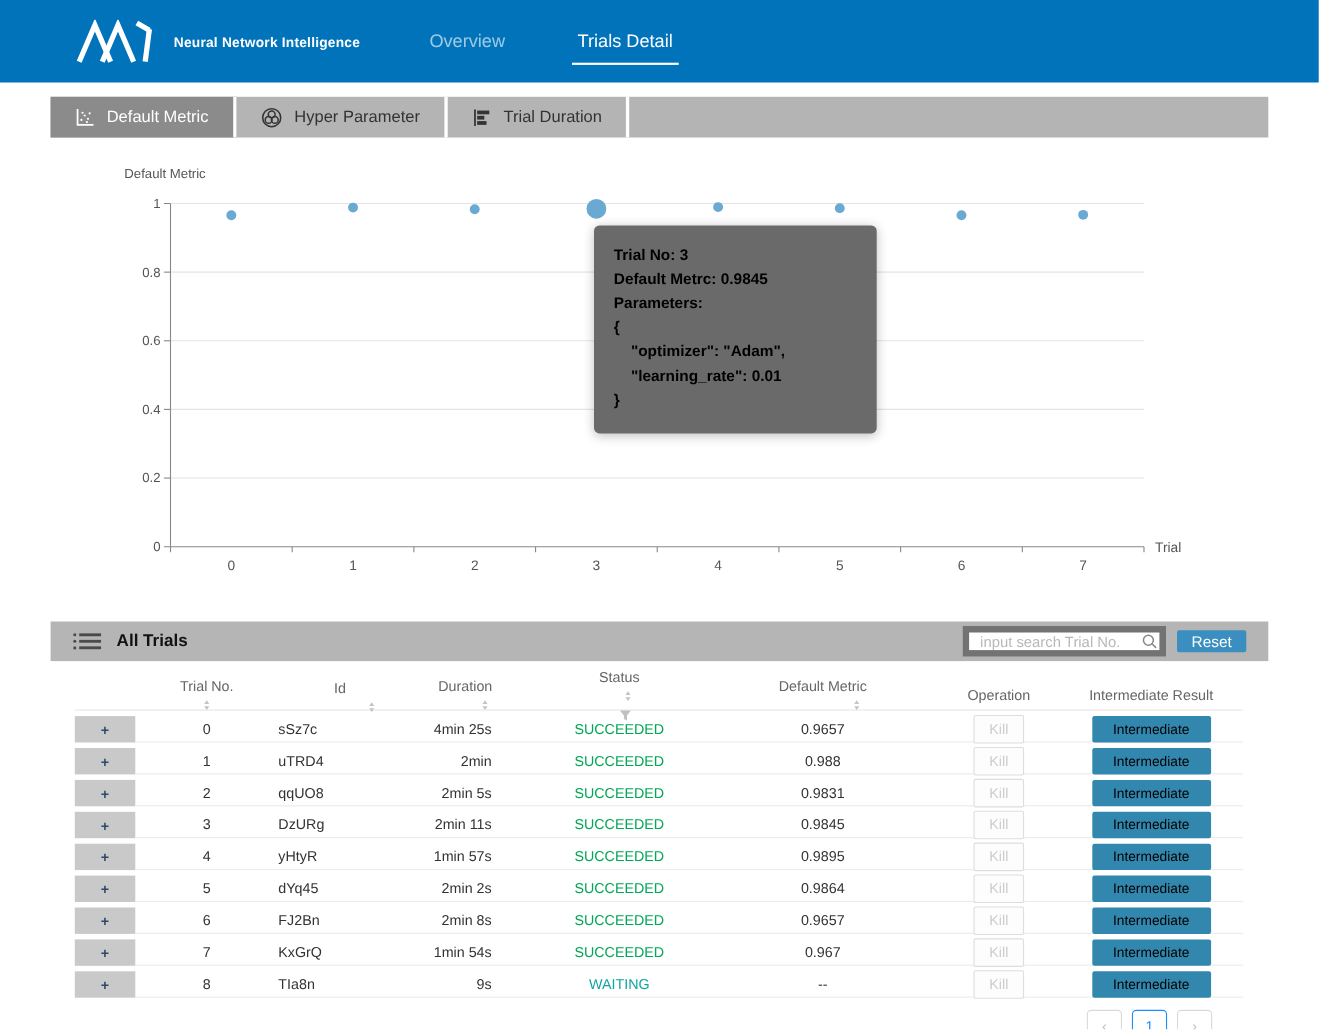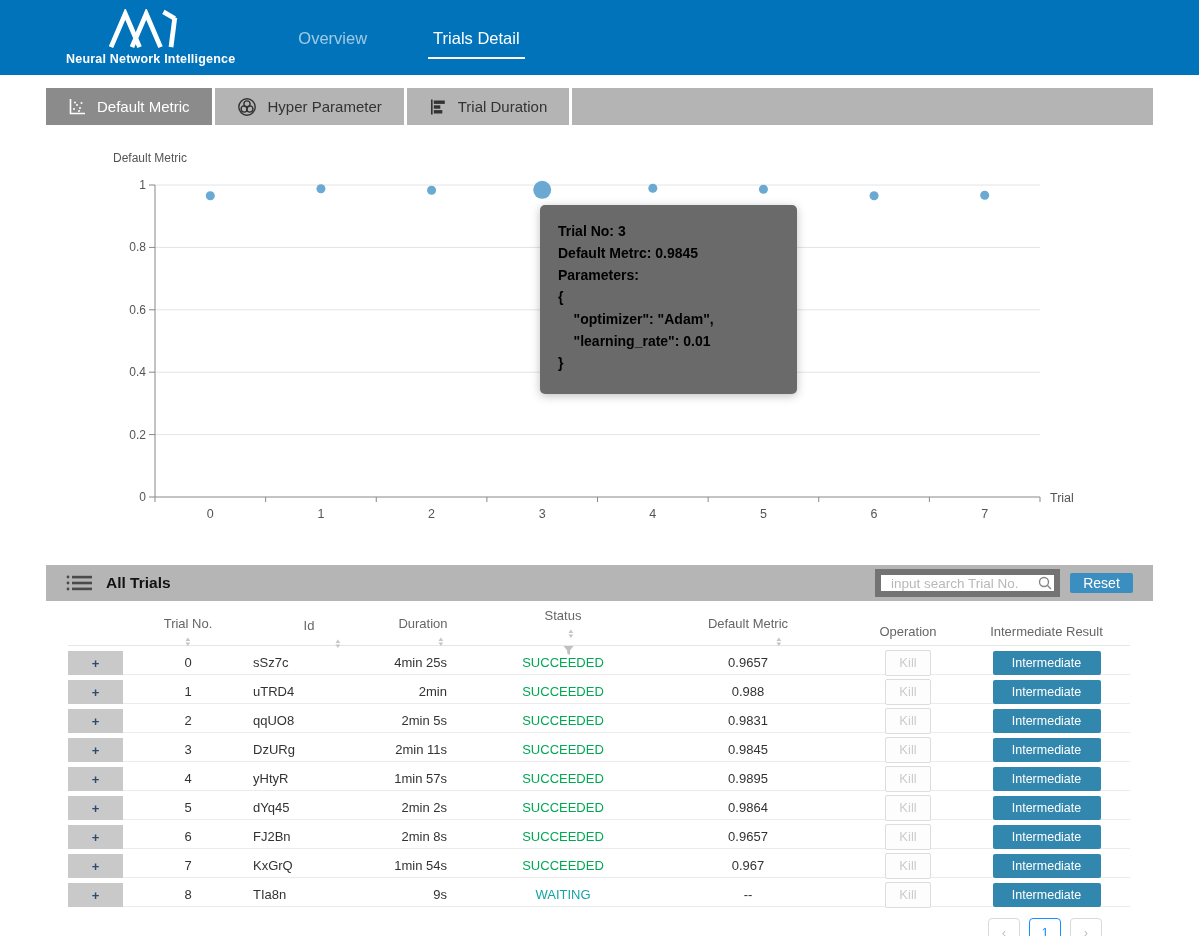--- a/index.html
+++ b/index.html
@@ -2,21 +2,21 @@
 <html><head>
 <meta charset="utf-8">
 <style>
   * { box-sizing: border-box; }
   html,body { margin:0; padding:0; background:#fff; }
   body { font-family:"Liberation Sans", sans-serif; }
   .page { position:relative; width:1199px; height:936px; background:#fff; overflow:hidden; }
 
   
   .app-header { position:absolute; top:0; left:0; width:1199px; height:75px; background:#0173bb; display:flex; align-items:center; }
-  .logo-block { margin-left:66px; display:flex; flex-direction:column; align-items:center; cursor:pointer; }
+  .logo-block { margin-left:66px; display:flex; flex-direction:row; align-items:center; cursor:pointer; }
   .logo-caption { color:#fff; font-size:12.5px; font-weight:bold; margin-top:3px; letter-spacing:0.2px; }
   .nav { display:flex; gap:56px; margin-left:58px; margin-top:12px; }
   .nav-item { font-size:16.5px; color:rgba(255,255,255,0.62); padding:0 5px 9px; cursor:pointer; }
   .nav-item.active { color:#fff; border-bottom:2px solid #fff; }
 
   
   .tab-bar { position:absolute; top:88px; left:46px; width:1107px; height:37px; background:#b4b4b4; display:flex; }
   .tab { display:flex; align-items:center; gap:11px; padding:0 22px; border-right:3px solid #fff; font-size:15px; color:#333; cursor:pointer; }
   .tab.active { background:#8b8b8b; color:#fff; }
   .tab svg { display:block; }
@@ -57,21 +57,21 @@
   .t-row { display:flex; height:24px; margin-top:5px; align-items:stretch; font-size:13px; color:#333; }
   .expand-cell { width:55px; background:#c9c9c9; display:flex; align-items:center; justify-content:center;
                  font-size:13px; font-weight:bold; color:#2c4a6b; cursor:pointer; }
   .row-body { flex:1; display:flex; align-items:center; border-bottom:1px solid #ececec; }
   .c { height:100%; display:flex; align-items:center; justify-content:center; }
   .c-id { justify-content:flex-start; }
   .c-dur { justify-content:flex-end; padding-right:36px; }
   .status-SUCCEEDED { color:#00a854; }
   .status-WAITING { color:#12a6a2; }
   .kill-btn { width:46px; height:26px; background:#fdfdfd; border:1px solid #ddd; border-radius:2px; color:#ccc; font-size:13px; cursor:default; font-family:"Liberation Sans",sans-serif; }
-  .int-btn { width:108px; height:24px; background:#3287ae; border:none; border-radius:2px; color:#ffffff; font-size:12.5px; cursor:pointer; font-family:"Liberation Sans",sans-serif; }
+  .int-btn { width:108px; height:24px; background:#3287ae; border:none; border-radius:2px; color:#000000; font-size:12.5px; cursor:pointer; font-family:"Liberation Sans",sans-serif; }
 
   
   .pagination { position:absolute; top:918px; left:988px; display:flex; gap:9px; }
   .page-btn { width:32px; height:28px; background:#fff; border:1px solid #d9d9d9; border-radius:4px; color:#bfbfbf;
               font-size:13px; display:flex; align-items:center; justify-content:center; cursor:pointer; font-family:"Liberation Sans",sans-serif; }
   .page-btn.current { border-color:#1890ff; color:#1890ff; }
 </style>
 </head>
 <body>
 

